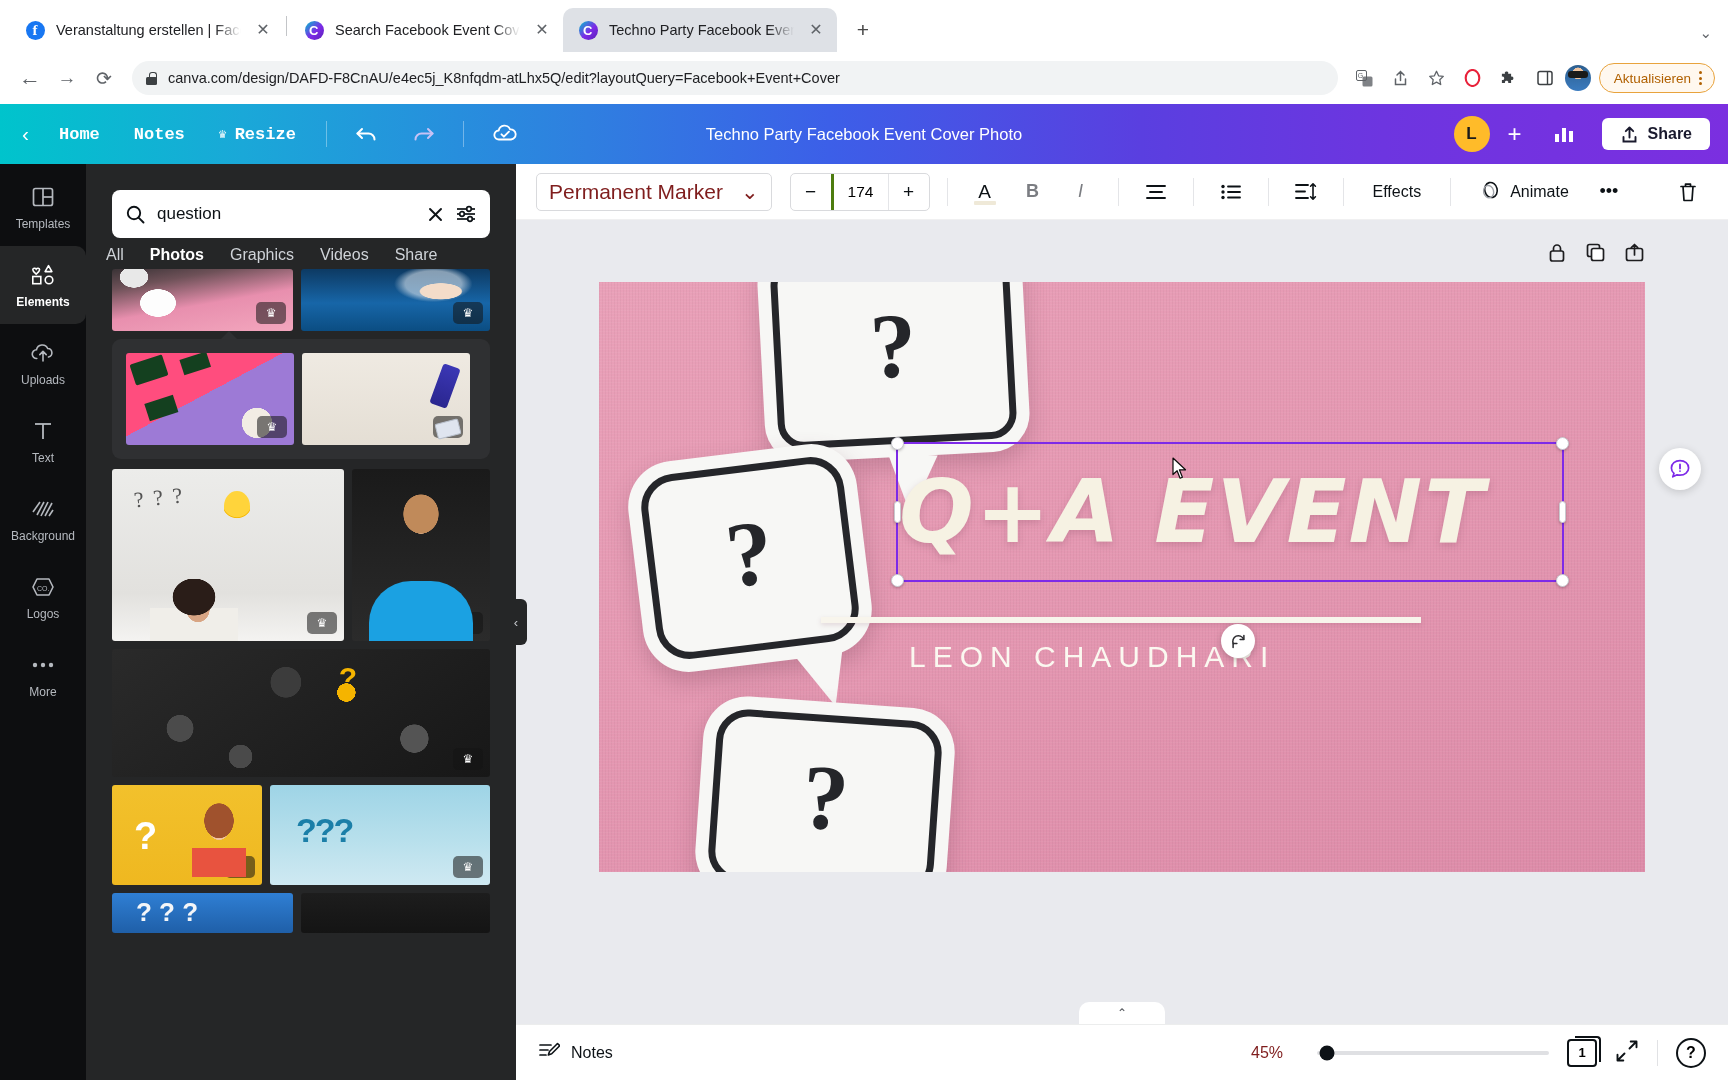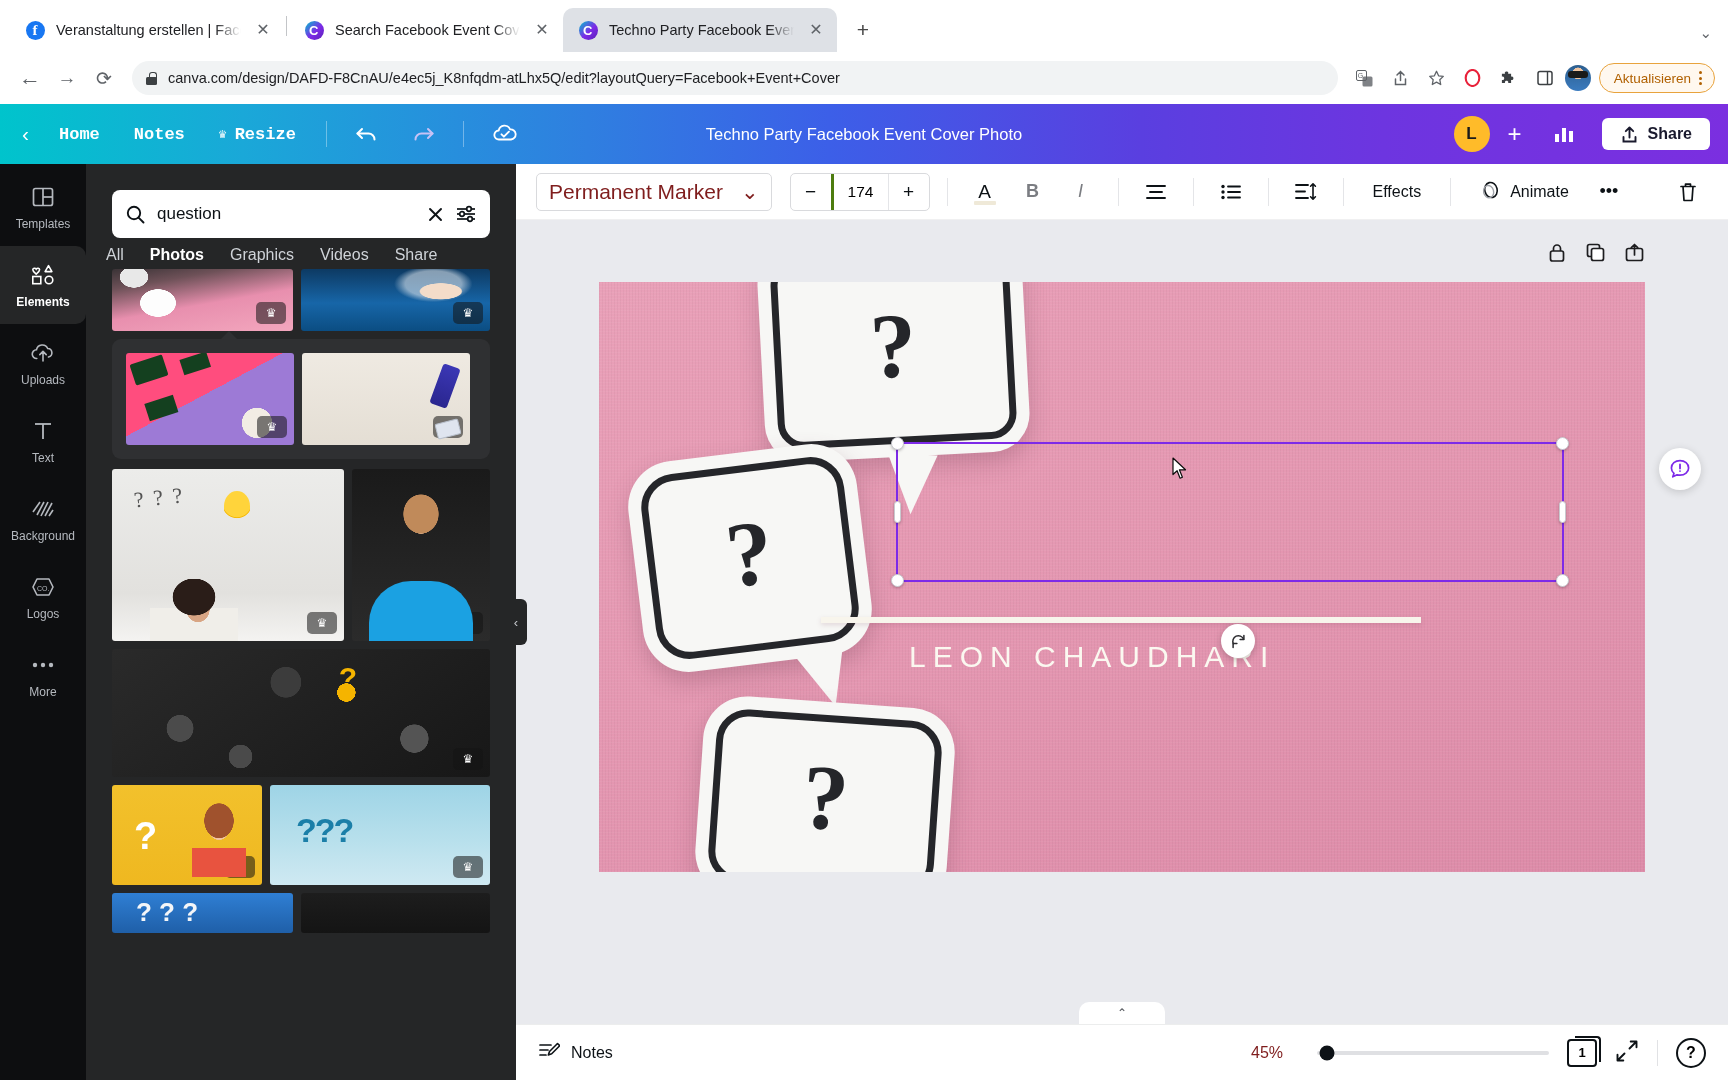--- a/index.html
+++ b/index.html
@@ -867,20 +867,21 @@
           <div class="bubble b2">
             <span class="tail"></span>
             <span class="ring"></span>
             <span class="qm">?</span>
           </div>
           <div class="bubble b3">
             <span class="ring"></span>
             <span class="qm">?</span>
           </div>
 
+          <div class="design-title">Q+A EVENT</div>
           <div class="design-rule"></div>
           <div class="design-sub">LEON CHAUDHARI</div>
 
           <div class="selection">
             <span class="handle tl"></span>
             <span class="handle tr"></span>
             <span class="handle bl"></span>
             <span class="handle br"></span>
             <span class="handle ml"></span>
             <span class="handle mr"></span>

